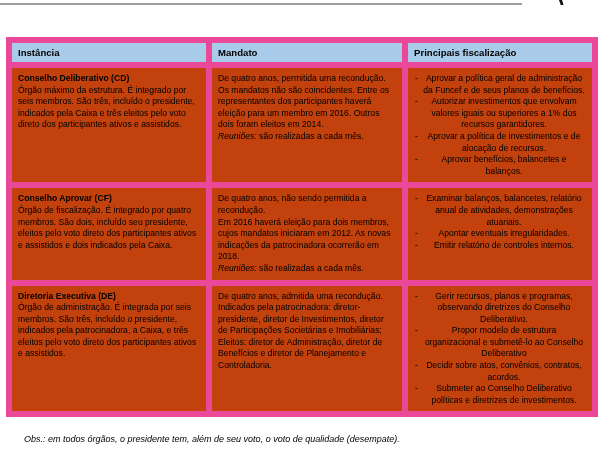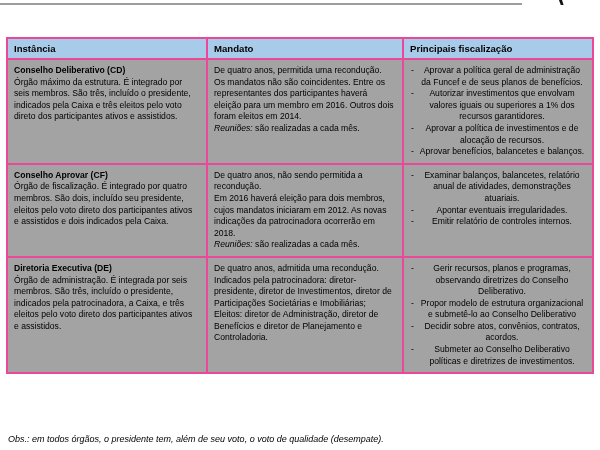--- a/index.html
+++ b/index.html
@@ -52,34 +52,34 @@
   table.gov {
     position: absolute;
     left: 6px;
     top: 37px;
     width: 588px;
     border-collapse: collapse;
     table-layout: fixed;
     background: #e7f0f9;
   }
   table.gov th, table.gov td {
-    border: 2px solid #ec4899;
+    border: 6px solid #ec4899;
     vertical-align: top;
     padding: 0;
   }
   table.gov thead th {
     background: #a9cbea;
     font-size: 9.6px;
     font-weight: bold;
     text-align: left;
     padding: 4px 0 4px 6px;
     height: 11px;
   }
   table.gov tbody td {
-    background: #a3a3a3;
+    background: #c2410c;
     font-size: 8.6px;
     line-height: 11.6px;
     padding: 5px 7px 5px 6px;
   }
   td.col-mandato, td.col-atrib {
     padding-top: 13px;
   }
   .cell-title {
     font-weight: bold;
     display: block;
@@ -103,21 +103,21 @@
     margin: 0 0 0 0;
   }
   ul.dashlist li::before {
     content: "-";
     position: absolute;
     left: 1px;
     top: 0;
   }
   .obs {
     position: absolute;
-    left: 8px;
+    left: 24px;
     bottom: 6px;
     font-size: 9px;
     font-style: italic;
   }
   .col1 { width: 200px; }
   .col2 { width: 196px; }
   .col3 { width: 190px; }
 </style>
 </head>
 <body>

